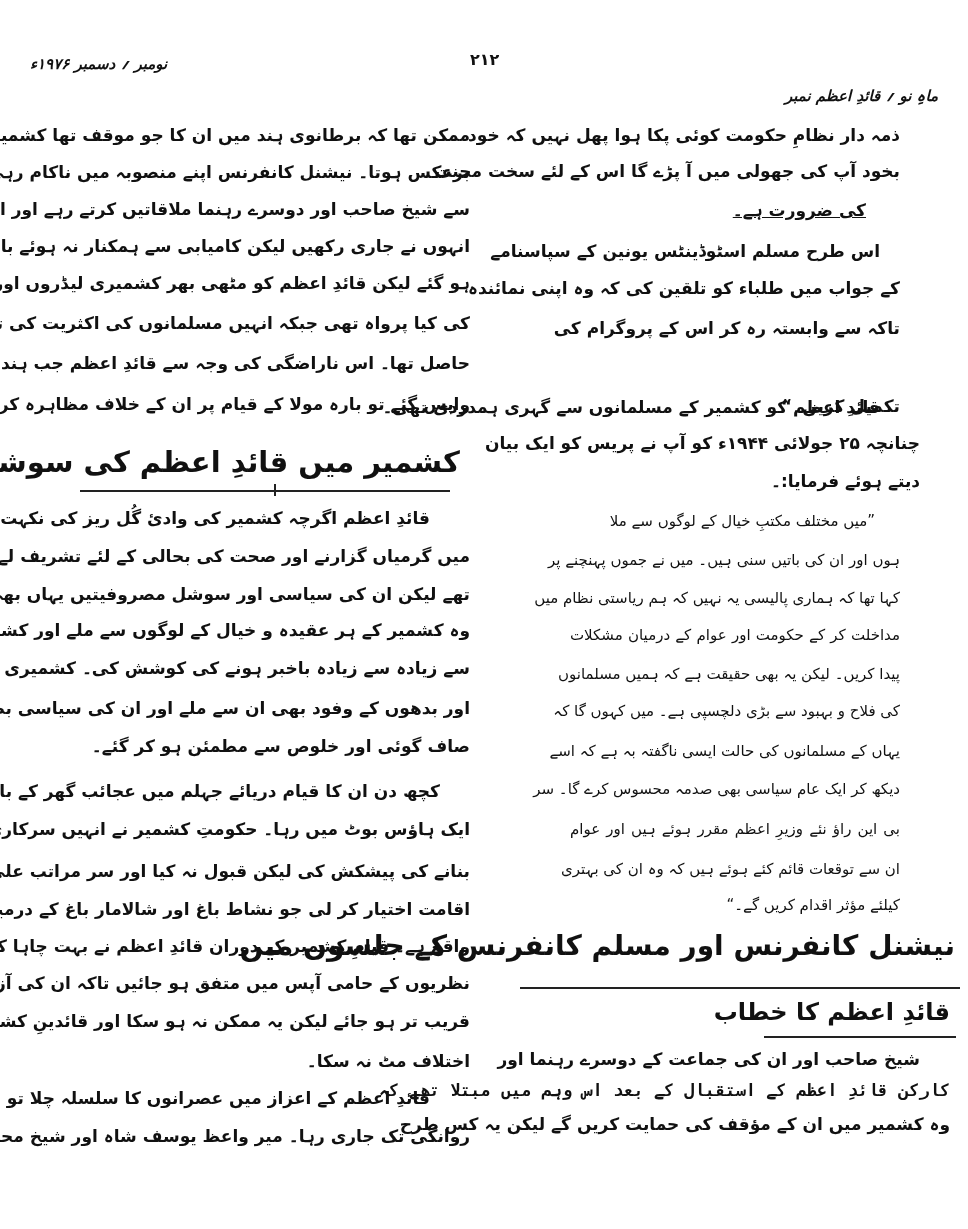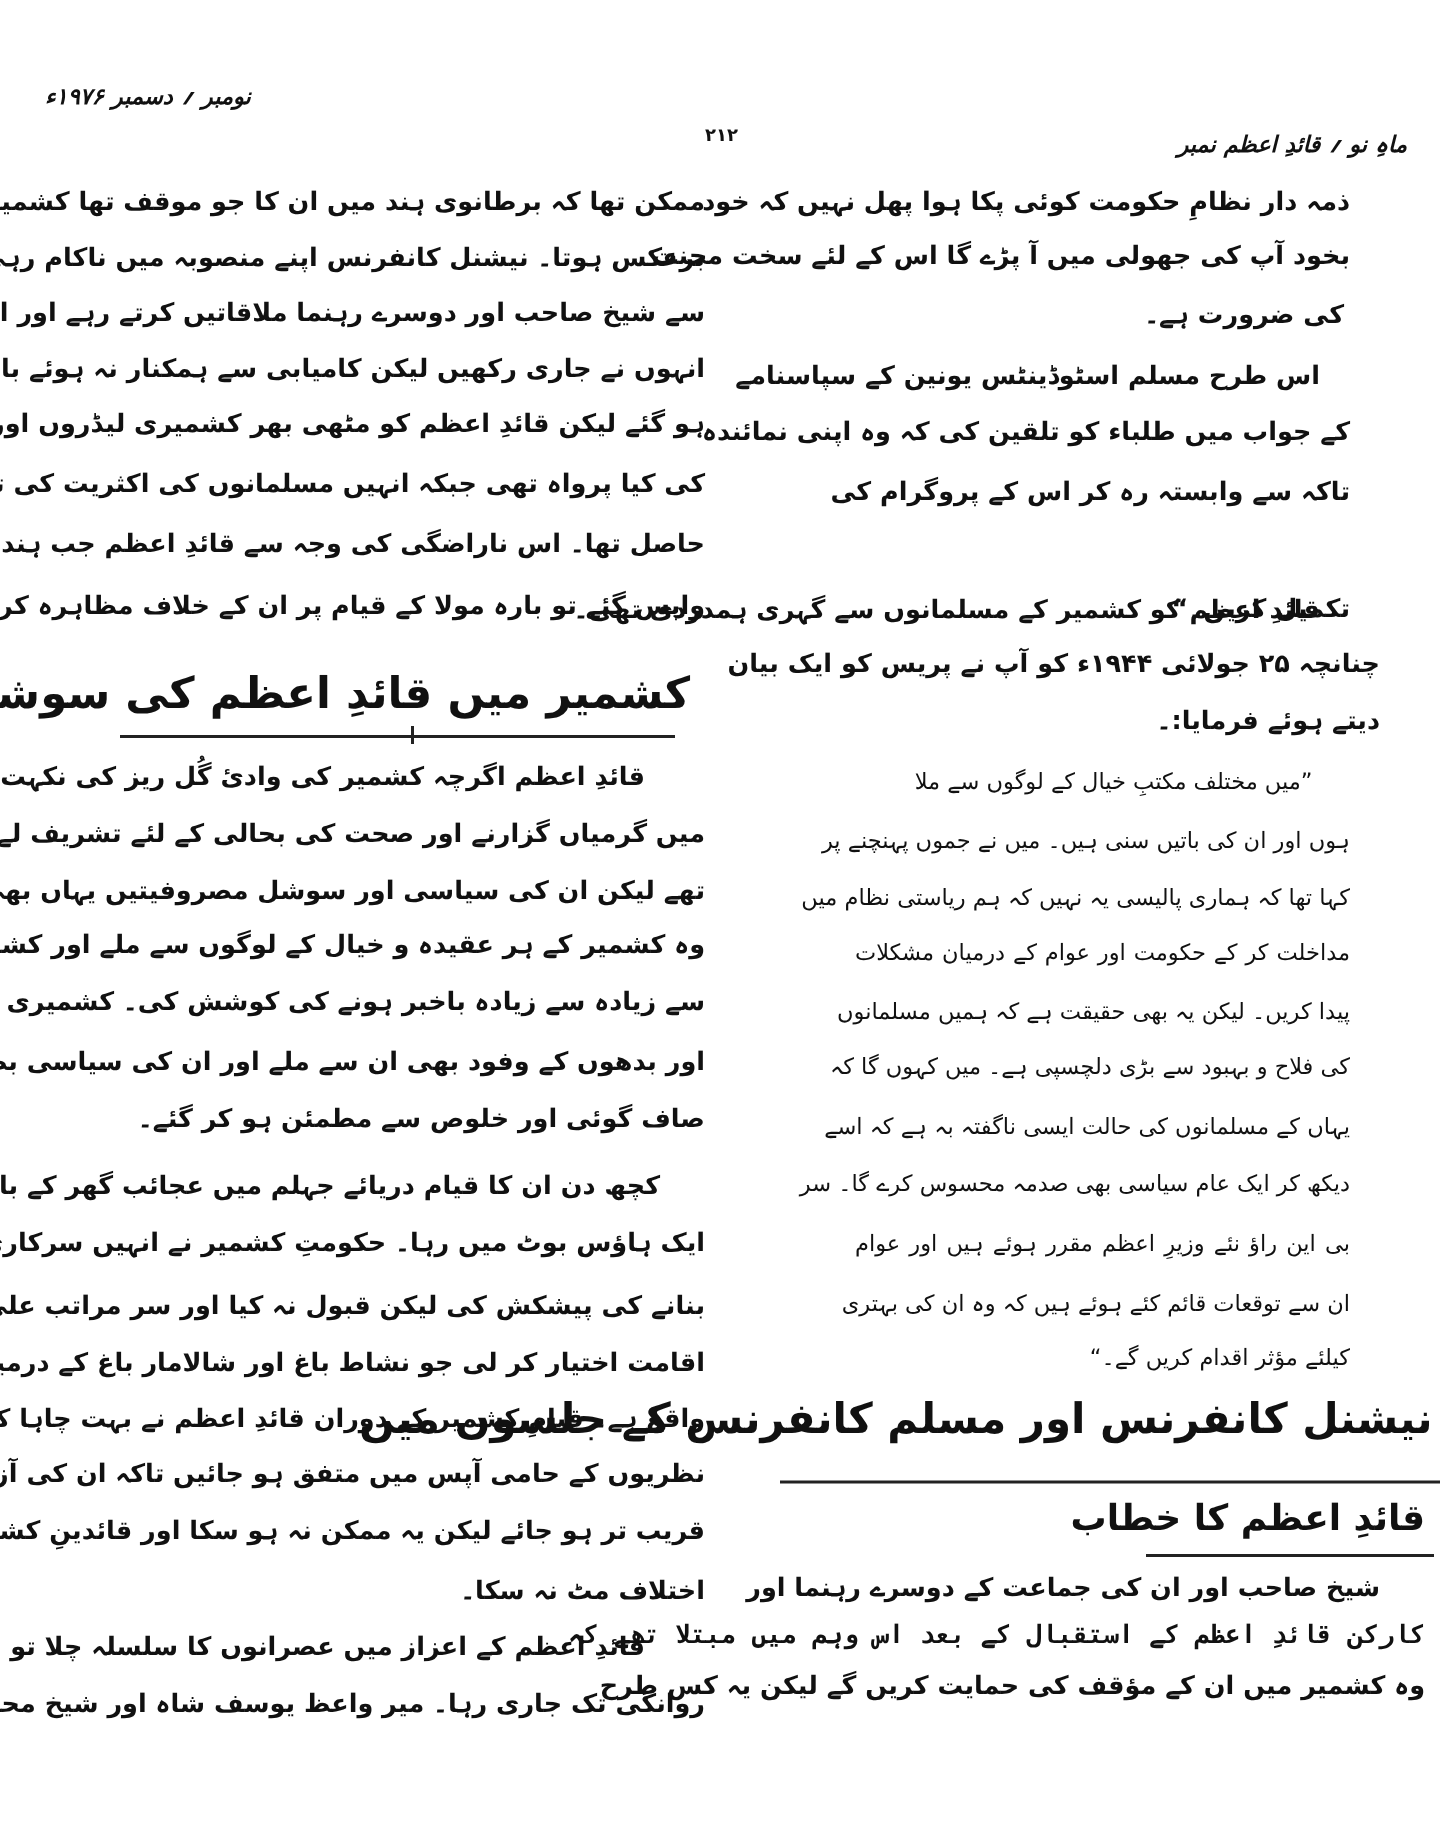--- a/index.html
+++ b/index.html
@@ -1,21 +1,21 @@
 <!DOCTYPE html>
 <html><head>
 <meta charset="utf-8">
 <style>
   html, body { margin:0; padding:0; background:#ffffff; }
   body { width:968px; height:1229px; position:relative; overflow:hidden;
          font-family:"DejaVu Sans", sans-serif; color:#111; }
   .hdr { position:absolute; top:55px; font-size:15px; font-style:italic; font-weight:bold; direction:rtl; }
   .hdr-left { left:30px; }
   .hdr-right { right:30px;margin-top:32px; }
-  .hdr-page { left:470px; font-style:normal; font-size:12px; font-weight:bold; top:50px;margin-top:33px; }
+  .hdr-page { left:470px; font-style:normal; font-size:16px; font-weight:bold; top:50px; }
   .line { position:absolute; white-space:nowrap; font-size:17px; font-weight:bold; line-height:22px; text-align:justify; text-align-last:justify; }
   .line.last { text-align-last:right; }
   .heading { position:absolute; white-space:nowrap; direction:rtl; font-weight:bold; text-align:center; }
   .rule { position:absolute; height:2px; background:#222; }
   .vrule { position:absolute; width:2px; background:#222; }
   .quote { font-weight:normal; font-size:15px; }
 </style>
 </head>
 <body>
 
@@ -55,21 +55,21 @@
   <div class="line" style="left:30px;width:440px;top:1010px;direction:rtl;">قریب تر ہو جائے لیکن یہ ممکن نہ ہو سکا اور قائدینِ کشمیر کا باہمی</div>
   <div class="line last" style="left:30px;width:440px;top:1050px;direction:rtl;">اختلاف مٹ نہ سکا۔</div>
 
   <div class="line last" style="left:16px;width:414px;top:1087px;direction:rtl;">قائدِ اعظم کے اعزاز میں عصرانوں کا سلسلہ چلا تو پھر وہ ان کی</div>
   <div class="line" style="left:16px;width:454px;top:1125px;direction:rtl;">روانگی تک جاری رہا۔ میر واعظ یوسف شاہ اور شیخ محمد امین ممبر اسمبلی</div>
 </div>
 
 <div>
   <div class="line" style="left:570px;width:330px;top:124px;direction:rtl;">ذمہ دار نظامِ حکومت کوئی پکا ہوا پھل نہیں کہ خود</div>
   <div class="line" style="left:575px;width:325px;top:160px;direction:rtl;">بخود آپ کی جھولی میں آ پڑے گا اس کے لئے سخت محنت</div>
-  <div class="line last" style="left:571px;width:325px;top:199px;direction:rtl;">کی ضرورت ہے۔</div>
+  <div class="line last" style="left:541px;width:325px;top:199px;direction:rtl;text-decoration:underline;">کی ضرورت ہے۔</div>
 
   <div class="line last" style="left:575px;width:305px;top:240px;direction:rtl;">اس طرح مسلم اسٹوڈینٹس یونین کے سپاسنامے</div>
   <div class="line" style="left:575px;width:325px;top:277px;direction:rtl;">کے جواب میں طلباء کو تلقین کی کہ وہ اپنی نمائندہ</div>
   <div class="line" style="left:575px;width:325px;top:317px;direction:rtl;">تاکہ سے وابستہ رہ کر اس کے پروگرام کی</div>
   <div class="line last" style="left:575px;width:325px;top:355px;direction:rtl;margin-top:40px;">تکمیل کریں۔“</div>
 
   <div class="line last" style="left:560px;width:320px;top:396px;direction:rtl;">قائدِ اعظم کو کشمیر کے مسلمانوں سے گہری ہمدردی تھی۔</div>
   <div class="line" style="left:520px;width:400px;top:432px;direction:rtl;">چنانچہ ۲۵ جولائی ۱۹۴۴ء کو آپ نے پریس کو ایک بیان</div>
   <div class="line last" style="left:520px;width:400px;top:470px;direction:rtl;">دیتے ہوئے فرمایا:۔</div>
 

